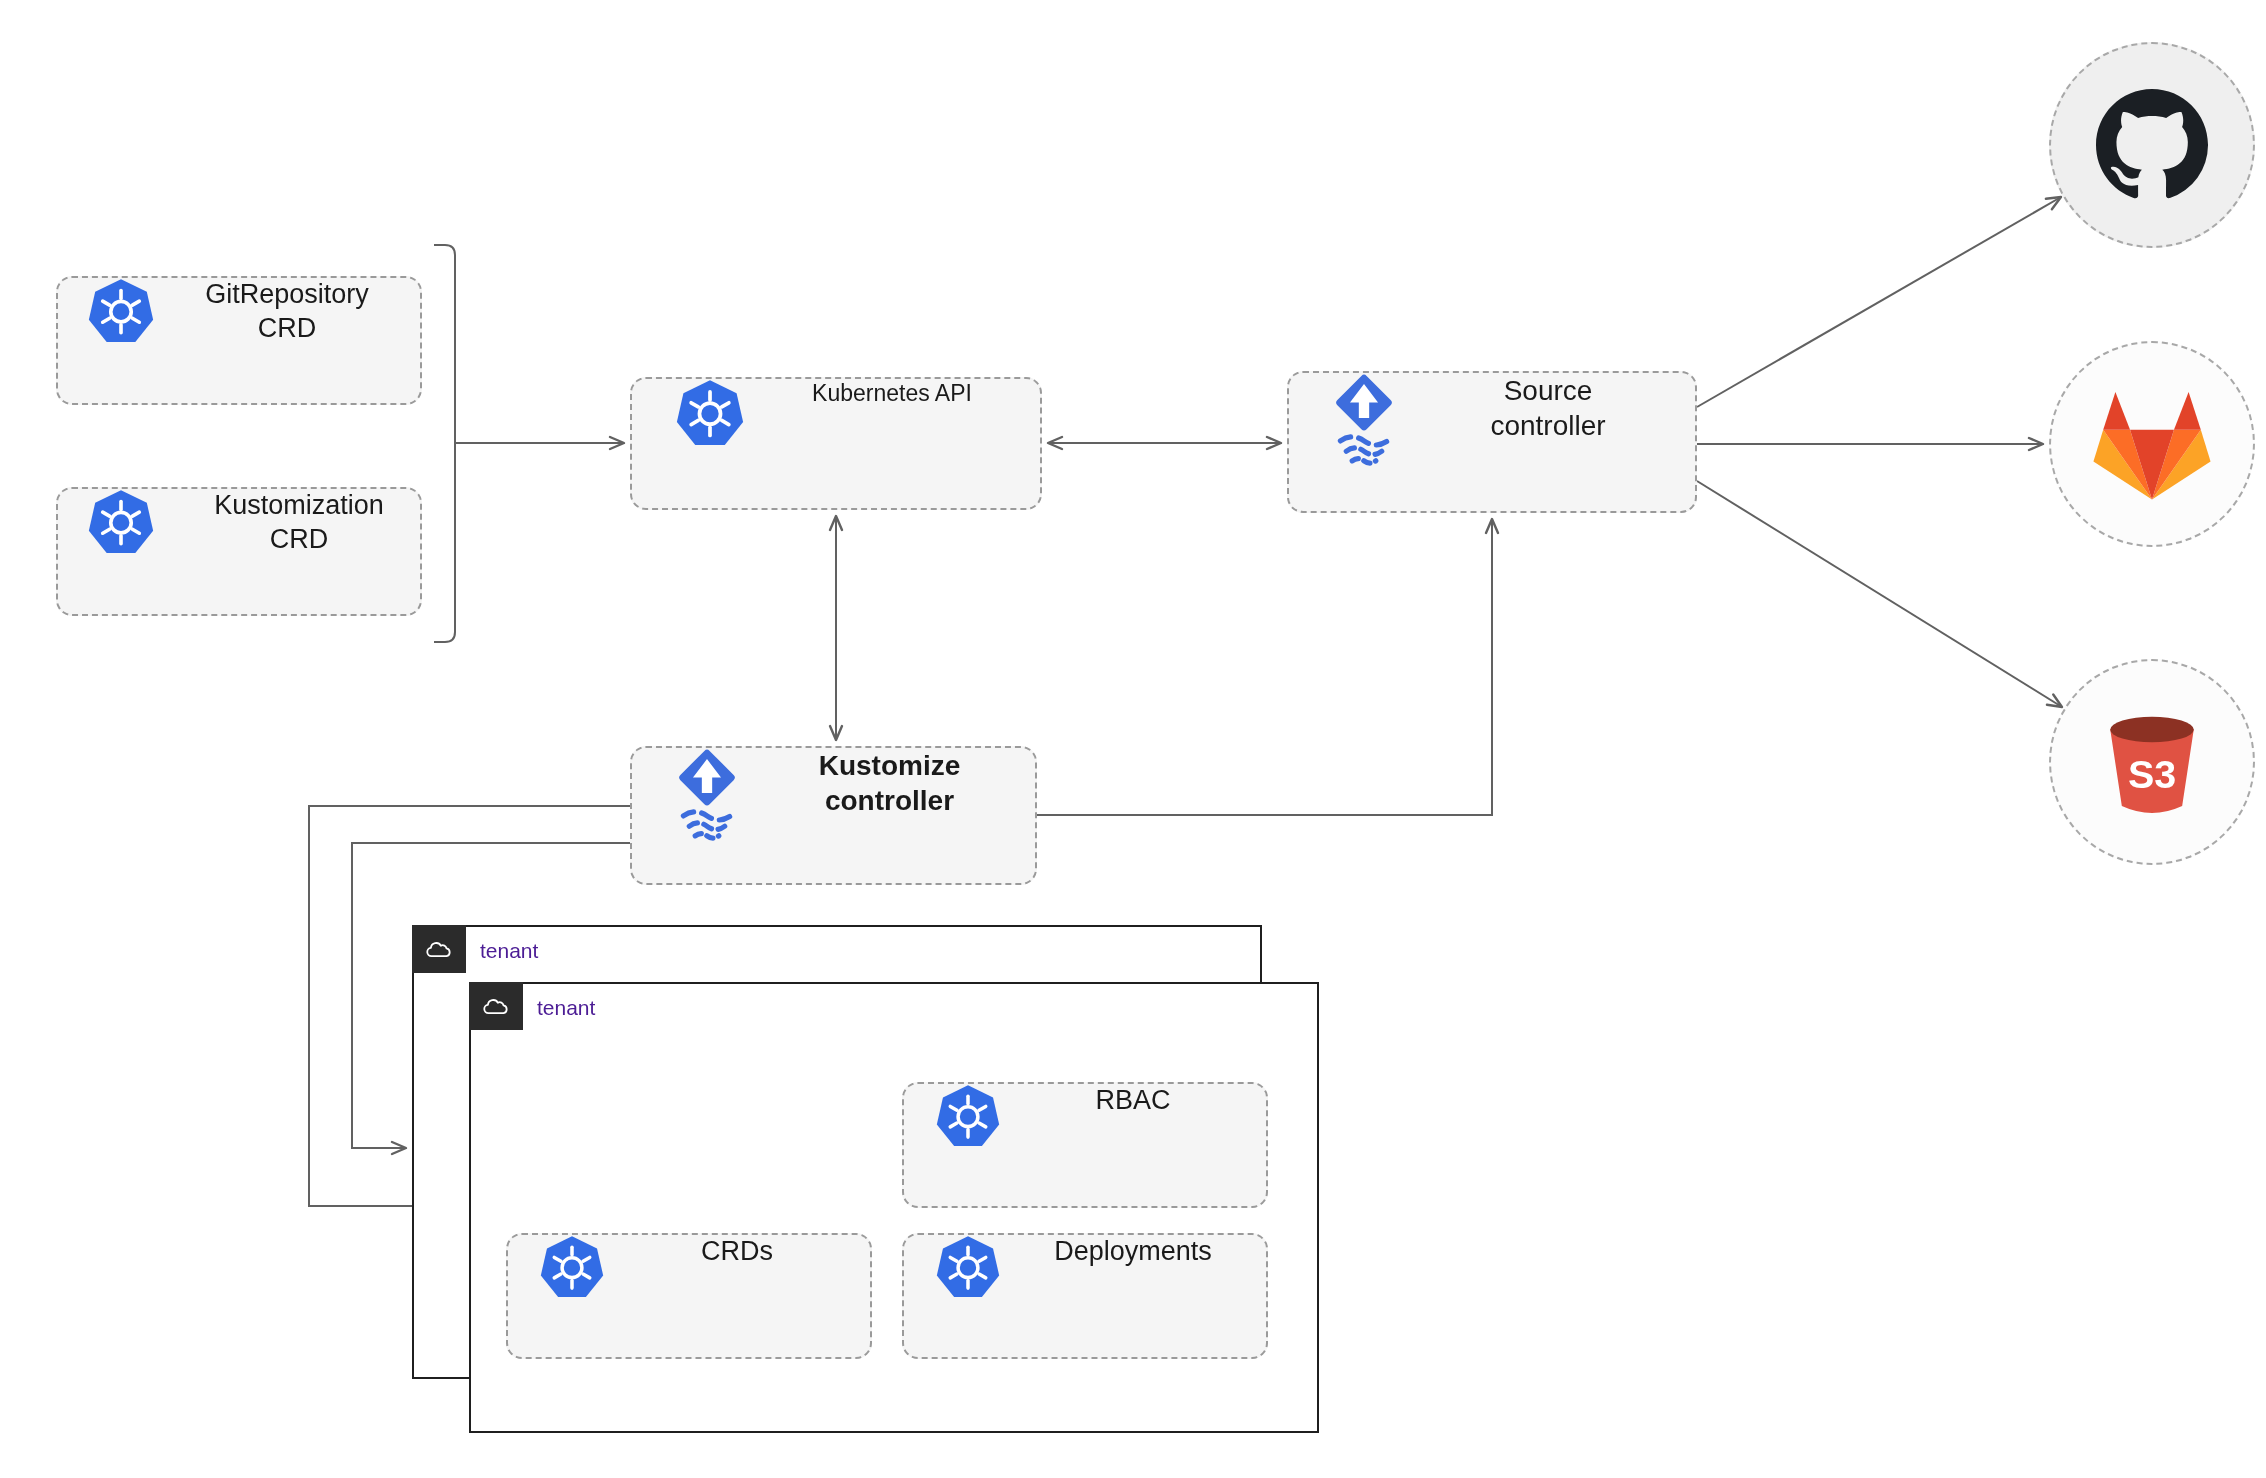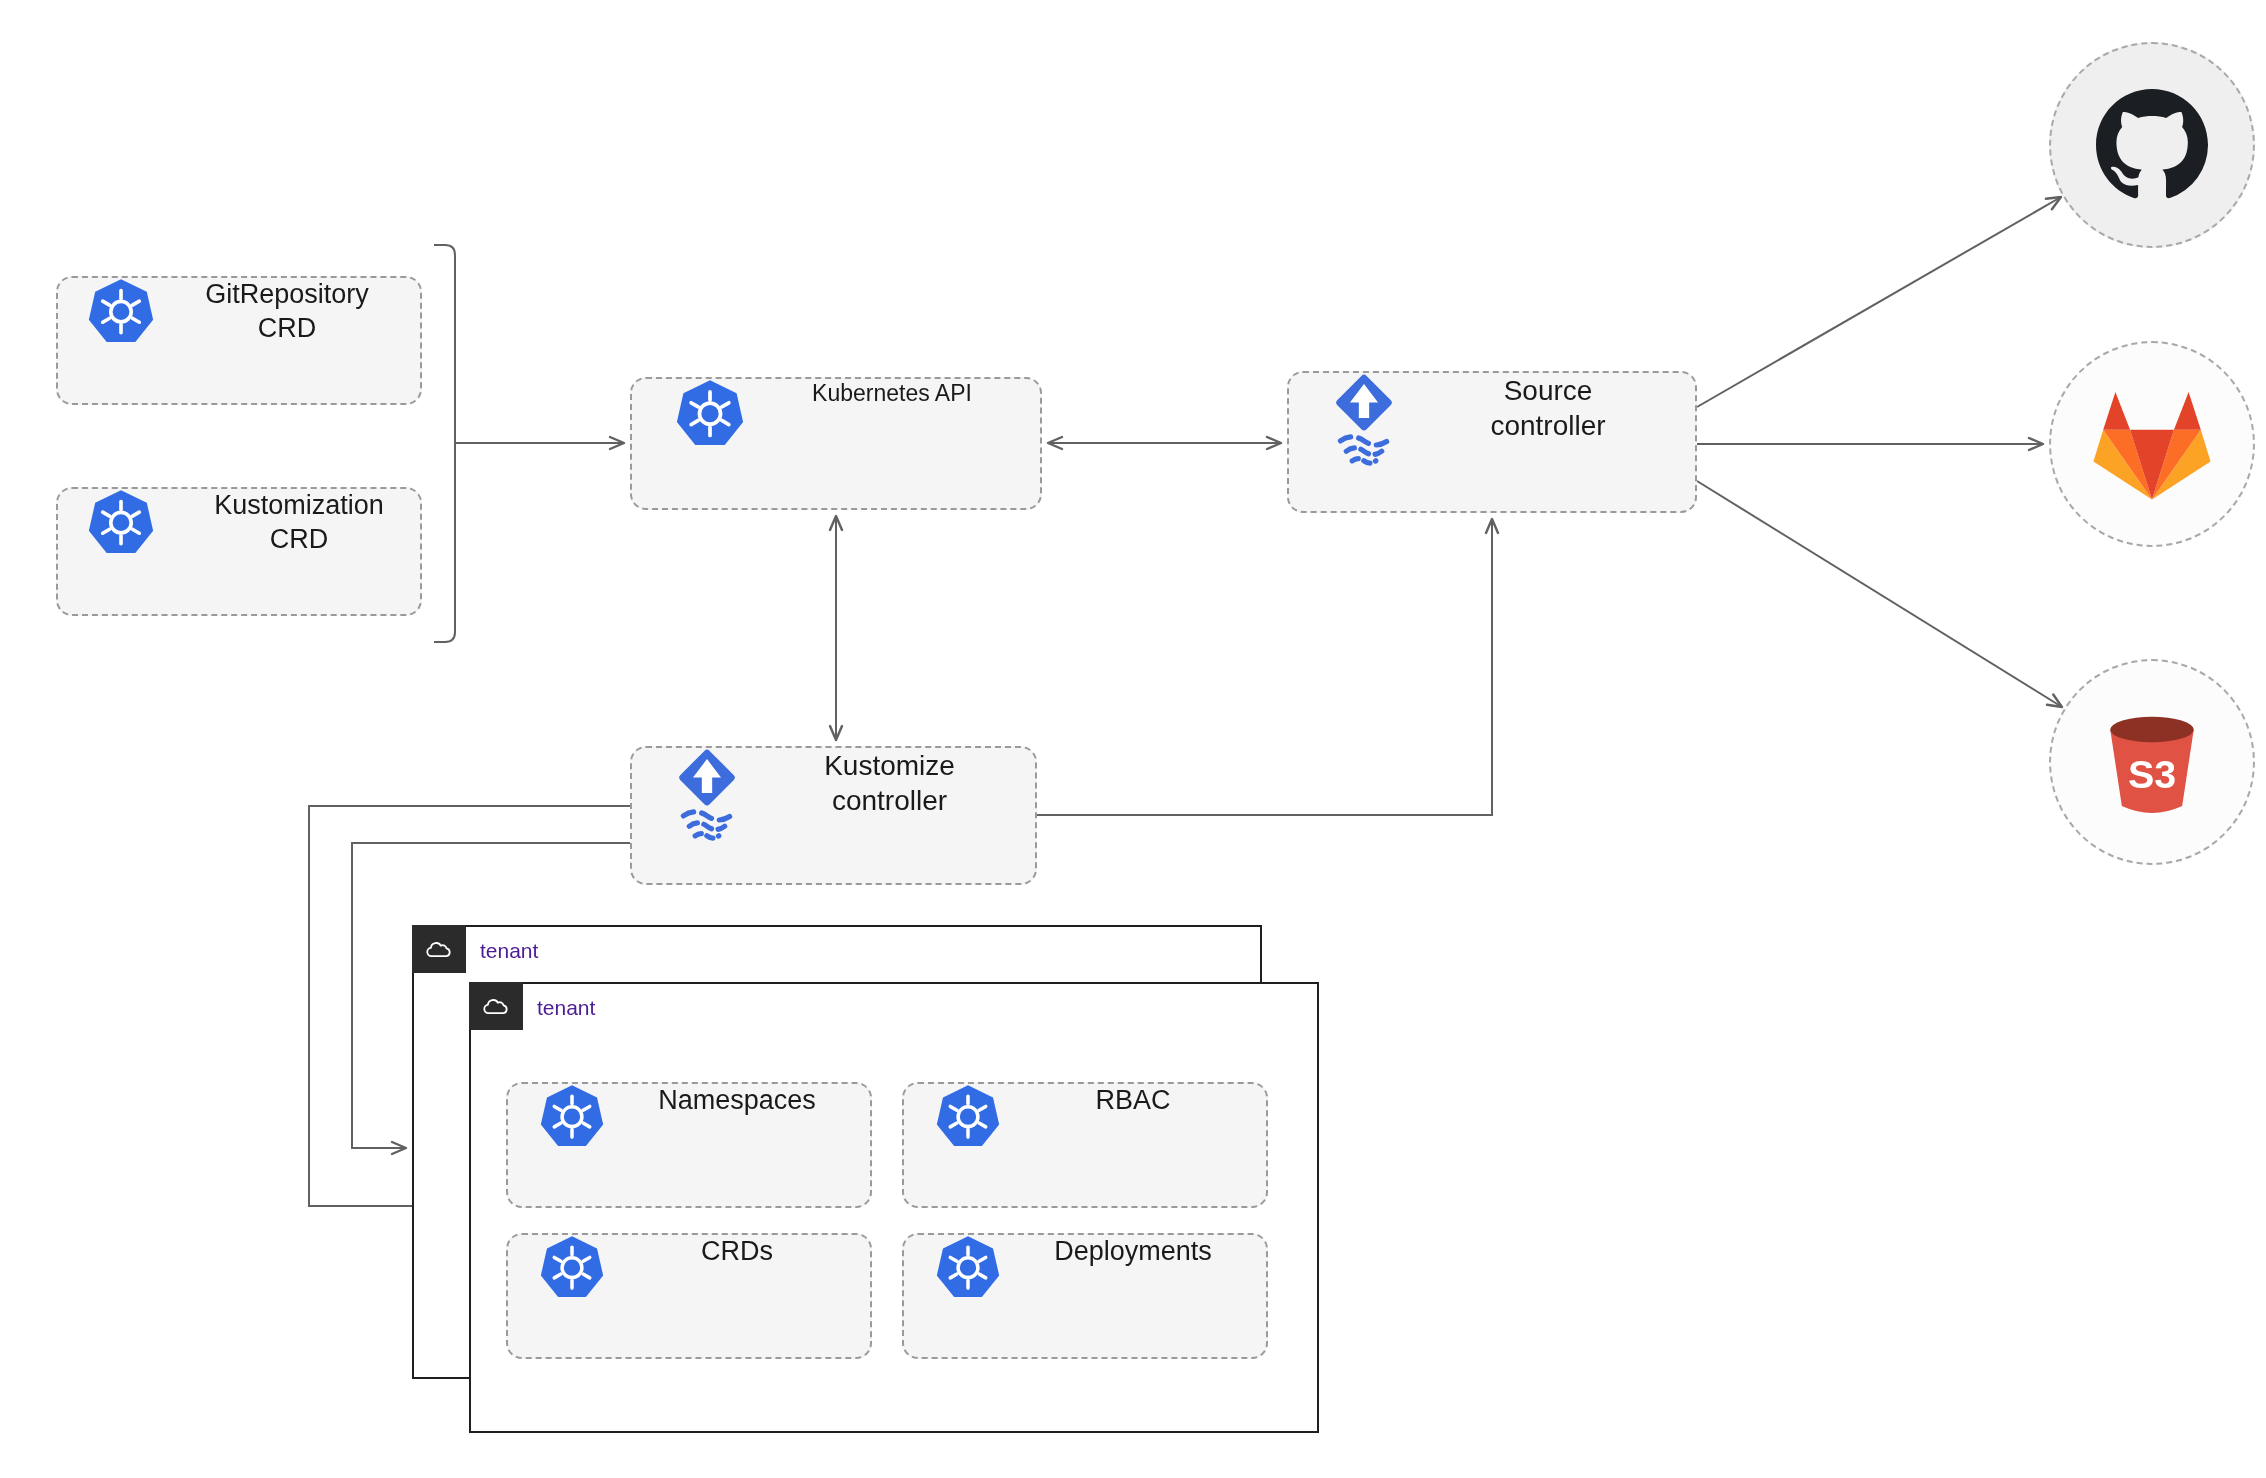--- a/index.html
+++ b/index.html
@@ -131,26 +131,20 @@
 
   <div class="tenant" style="left:469px;top:982px;width:850px;height:451px;">
     <div class="tab">
       <svg width="32" height="21" viewBox="0 0 96 64">
           <use href="#g-cloud"></use>
         </svg>
     </div>
     <span class="tenant-label">tenant</span>
   </div>
 
-  <div class="node" style="left:506px;top:1082px;width:366px;height:126px;">
-    <svg class="icon" style="margin-left:32px" width="64" height="64" viewBox="0 0 100 100">
-        <use href="#g-k8s"></use>
-      </svg>
-    <span class="label">Namespaces</span>
-  </div>
   <div class="node" style="left:902px;top:1082px;width:366px;height:126px;">
     <svg class="icon" style="margin-left:32px" width="64" height="64" viewBox="0 0 100 100">
         <use href="#g-k8s"></use>
       </svg>
     <span class="label">RBAC</span>
   </div>
   <div class="node" style="left:506px;top:1233px;width:366px;height:126px;">
     <svg class="icon" style="margin-left:32px" width="64" height="64" viewBox="0 0 100 100">
         <use href="#g-k8s"></use>
       </svg>
@@ -186,21 +180,21 @@
   </div>
 
   <div class="node" style="left:1287px;top:371px;width:410px;height:142px;font-size:28px;">
     <svg class="icon" style="margin-left:38px" width="74" height="93" viewBox="0 0 100 126">
         <use href="#g-flux"></use>
       </svg>
     <span class="label">Source
 controller</span>
   </div>
 
-  <div class="node" style="left:630px;top:746px;width:407px;height:139px;font-size:28px;">
+  <div class="node" style="left:630px;top:746px;width:407px;height:139px;font-size:28px;font-weight:bold;">
     <svg class="icon" style="margin-left:38px" width="74" height="93" viewBox="0 0 100 126">
         <use href="#g-flux"></use>
       </svg>
     <span class="label">Kustomize
 controller</span>
   </div>
 
   <div class="ext github" style="left:2049px;top:42px;">
     <svg width="112" height="112" viewBox="0 0 100 100">
         <use href="#g-github"></use>

